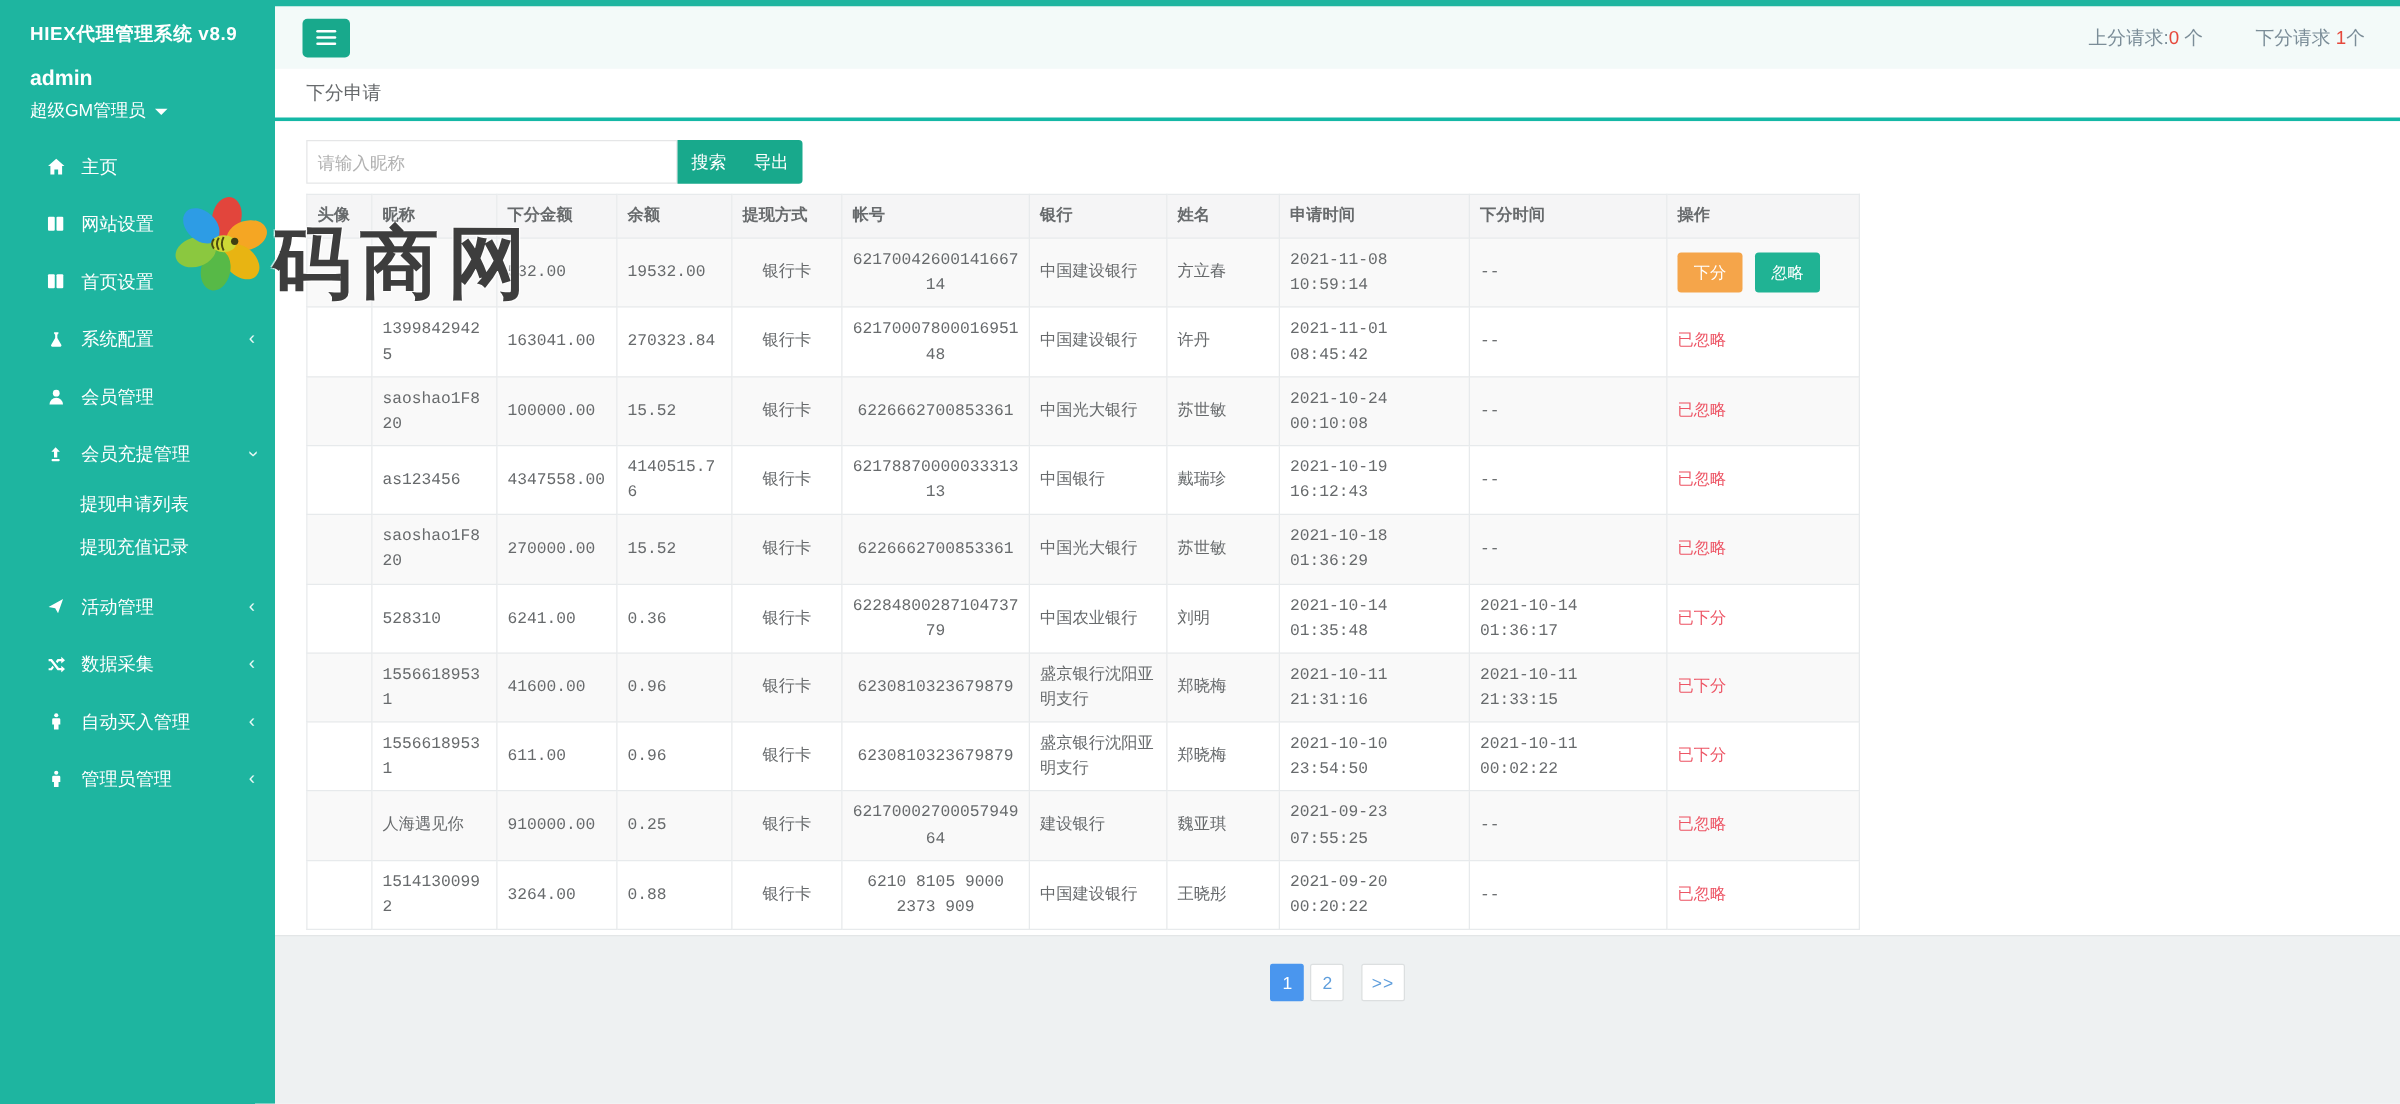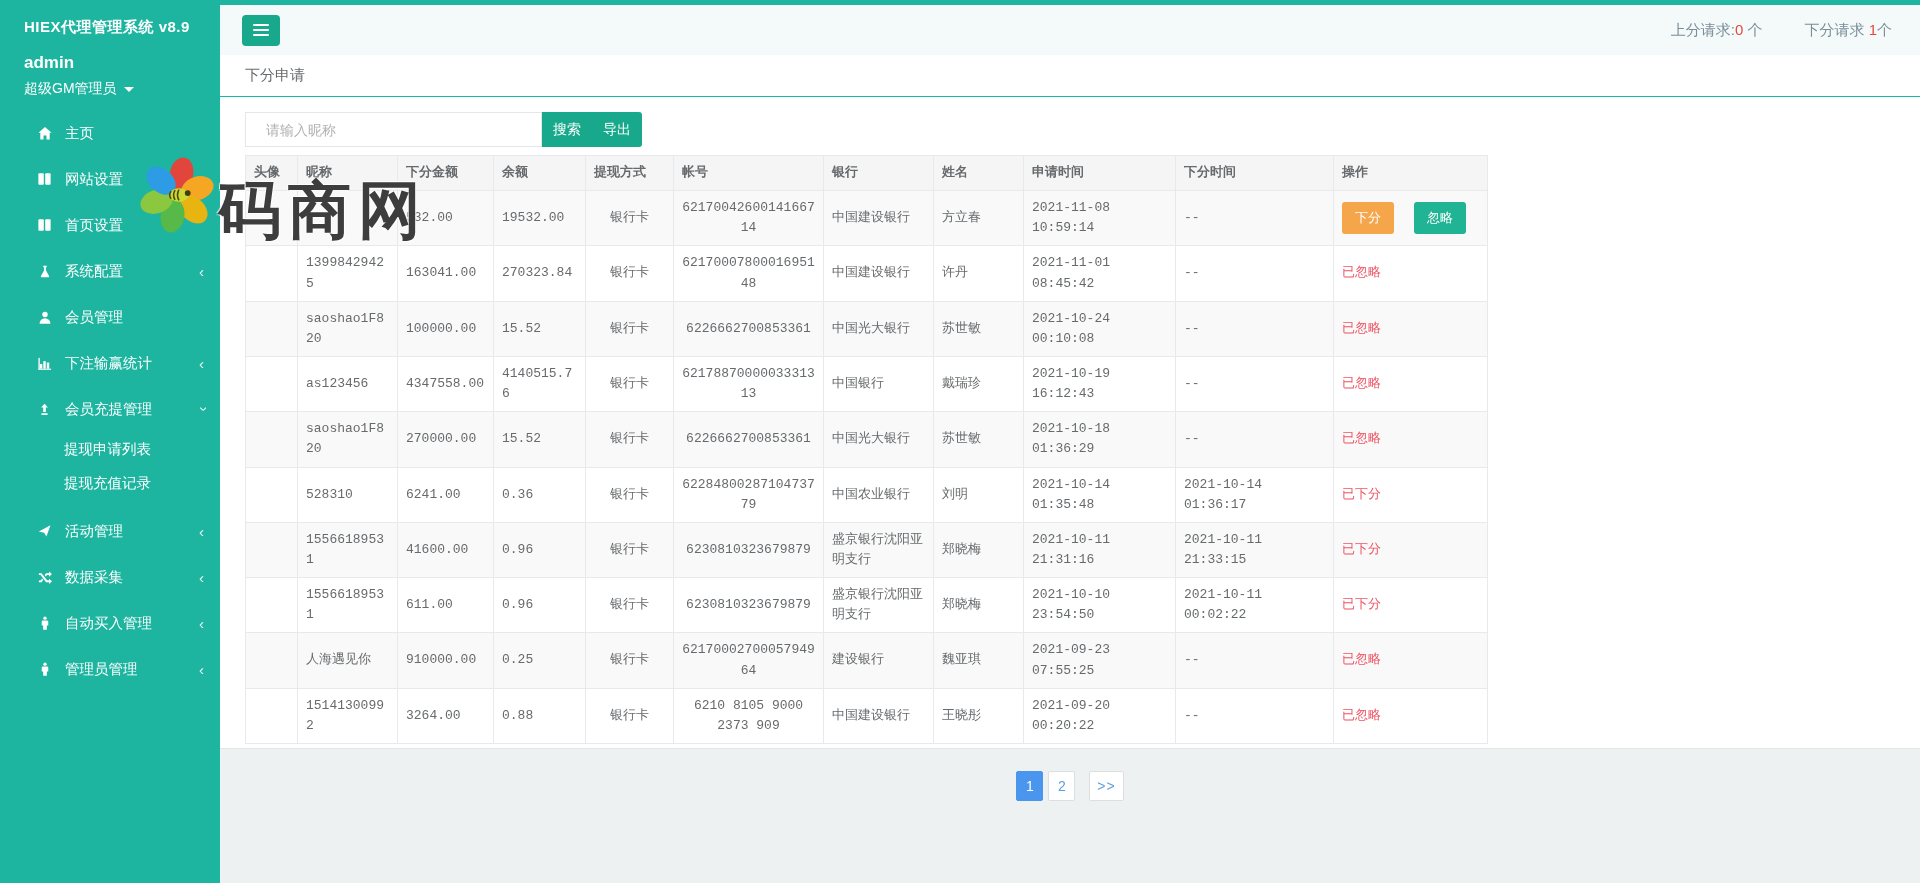--- a/index.html
+++ b/index.html
@@ -27,39 +27,39 @@
 
   
   .main { flex:1; display:flex; flex-direction:column; min-width:0; }
   .navbar { height:55px; background:#f3faf9; border-top:5px solid #1eb5a0; display:flex; align-items:center; justify-content:space-between; padding:0 28px 0 22px; }
   .hamburger { width:38px; height:31px; background:#18a98c; border:none; border-radius:4px; display:flex; flex-direction:column; align-items:center; justify-content:center; gap:3px; cursor:pointer; }
   .hamburger i { display:block; width:16px; height:2px; background:#fff; border-radius:1px; }
   .nav-requests { display:flex; gap:42px; font-size:15px; color:#7b8d98; }
   .req { cursor:pointer; }
   .req .count { color:#e6493c; }
 
-  .page-heading { height:42px; background:#fff; display:flex; align-items:center; padding-left:25px; font-size:15px; color:#676a6c; border-bottom:1px solid #14b8a6;text-align:center; }
+  .page-heading { height:42px; background:#fff; display:flex; align-items:center; padding-left:25px; font-size:15px; color:#676a6c; border-bottom:3px solid #14b8a6;text-align:center; }
   .content { background:#fff; height:651px; padding:15px 25px 0; position:relative; }
   .footer-space { flex:1; background:#eef1f2; border-top:1px solid #e3e6e7; }
 
   
   .search-row { display:flex; margin-bottom:8px; }
-  .search-input { width:297px; height:35px; border:1px solid #e5e6e7; padding:0 20px; font-size:14px; color:#676a6c; outline:none; font-family:inherit; }
+  .search-input { width:297px; height:35px; border:1px solid #e5e6e7; padding:0 8px; font-size:14px; color:#676a6c; outline:none; font-family:inherit; }
   .search-input::placeholder { color:#b2b2b2; }
   .btn-green { height:35px; width:50px; background:#18a98c; color:#fff; border:none; font-size:14px; cursor:pointer; font-family:inherit; }
   .btn-green.last { border-radius:0 3px 3px 0; }
 
   
   table { width:1242px; border-collapse:collapse; table-layout:fixed; font-size:13px; color:#676a6c;font-family:Liberation Mono, monospace; }
   th,td { border:1px solid #e7eaec; padding:7px 8px; vertical-align:middle; line-height:1.55; text-align:left; word-break:break-word; }
   th { background:#f5f5f6; font-weight:bold; height:32px; }
   tbody tr:nth-child(odd) td { background:#f9f9f9; }
   td.center, th.center { text-align:center; }
   .btn-action { border:none; border-radius:3px; color:#fff; font-size:13px; padding:7px 13px; cursor:pointer; font-family:inherit; }
-  .btn-down-act { background:#f5a54a; margin-right:20px; }
+  .btn-down-act { background:#f5a54a; margin-right:10px; }
   .btn-ignore-act { background:#20b394; }
   .status-text { color:#ed5565; }
 
   
   .pagination { display:flex; justify-content:center; align-items:center; margin-top:27px; gap:5px; }
   .page-btn { min-width:27px; height:30px; padding:0 7px; display:flex; align-items:center; justify-content:center; font-size:14px; border:1px solid #dcdfe0; background:#fff; color:#5f9edc; cursor:pointer; border-radius:2px; }
   .page-btn.active { background:#4a96ee; border-color:#4a96ee; color:#fff; }
   .page-btn.jump { margin-left:9px; letter-spacing:1px; }
 
   
@@ -118,33 +118,20 @@
         <span class="chevron collapsed"></span>
       </li>
       <li class="nav-item">
         <span class="icon">
           <svg width="14" height="15" viewBox="0 0 16 16" fill="#fff">
               <circle cx="8" cy="4.6" r="3.1"></circle>
               <path d="M1.8 15 a6.2 6.2 0 0 1 12.4 0 Z"></path>
             </svg>
         </span>
         <span>会员管理</span>
-      </li>
-      <li class="nav-item">
-        <span class="icon">
-          <svg width="16" height="15" viewBox="0 0 16 16" fill="#fff">
-              <rect x="2.5" y="8.5" width="2.6" height="5"></rect>
-              <rect x="6.2" y="5.5" width="2.6" height="8"></rect>
-              <rect x="9.9" y="7" width="2.6" height="6.5"></rect>
-              <rect x="1" y="2" width="1.4" height="12.5"></rect>
-              <rect x="1" y="13.5" width="13.5" height="1.2"></rect>
-            </svg>
-        </span>
-        <span>下注输赢统计</span>
-        <span class="chevron collapsed"></span>
       </li>
       <li class="nav-item">
         <span class="icon">
           <svg width="13" height="15" viewBox="0 0 16 16" fill="#fff">
               <path d="M8 1 L12.2 5.4 H9.6 V11 H6.4 V5.4 H3.8 Z"></path>
               <rect x="4" y="12.5" width="8" height="2.2" rx="1"></rect>
             </svg>
         </span>
         <span>会员充提管理</span>
         <span class="chevron expanded"></span>

